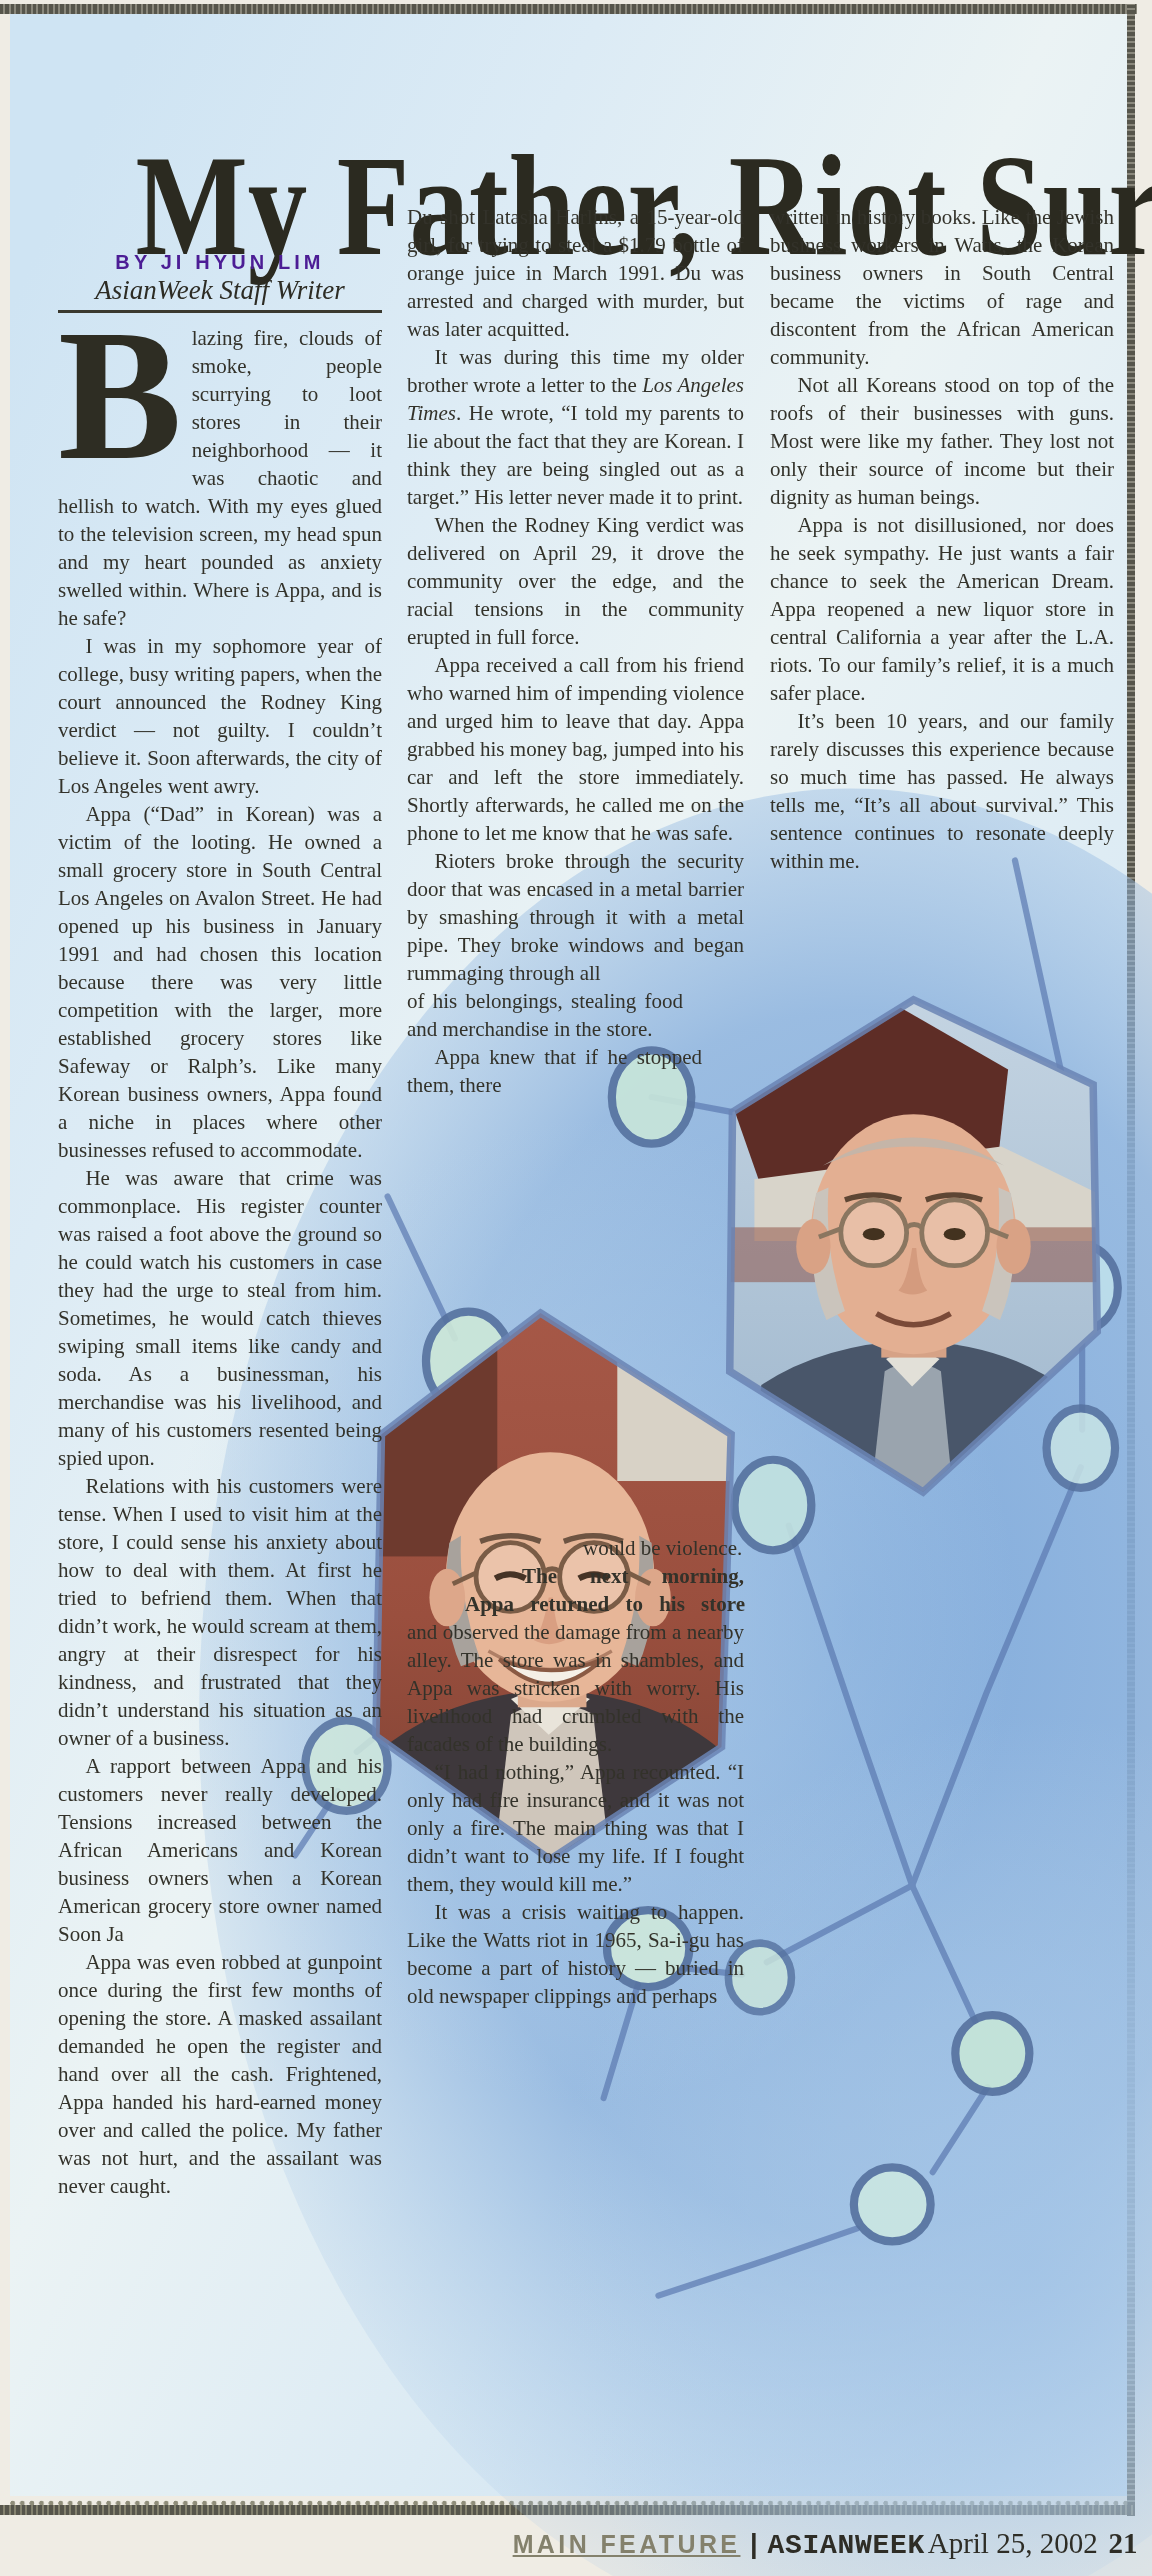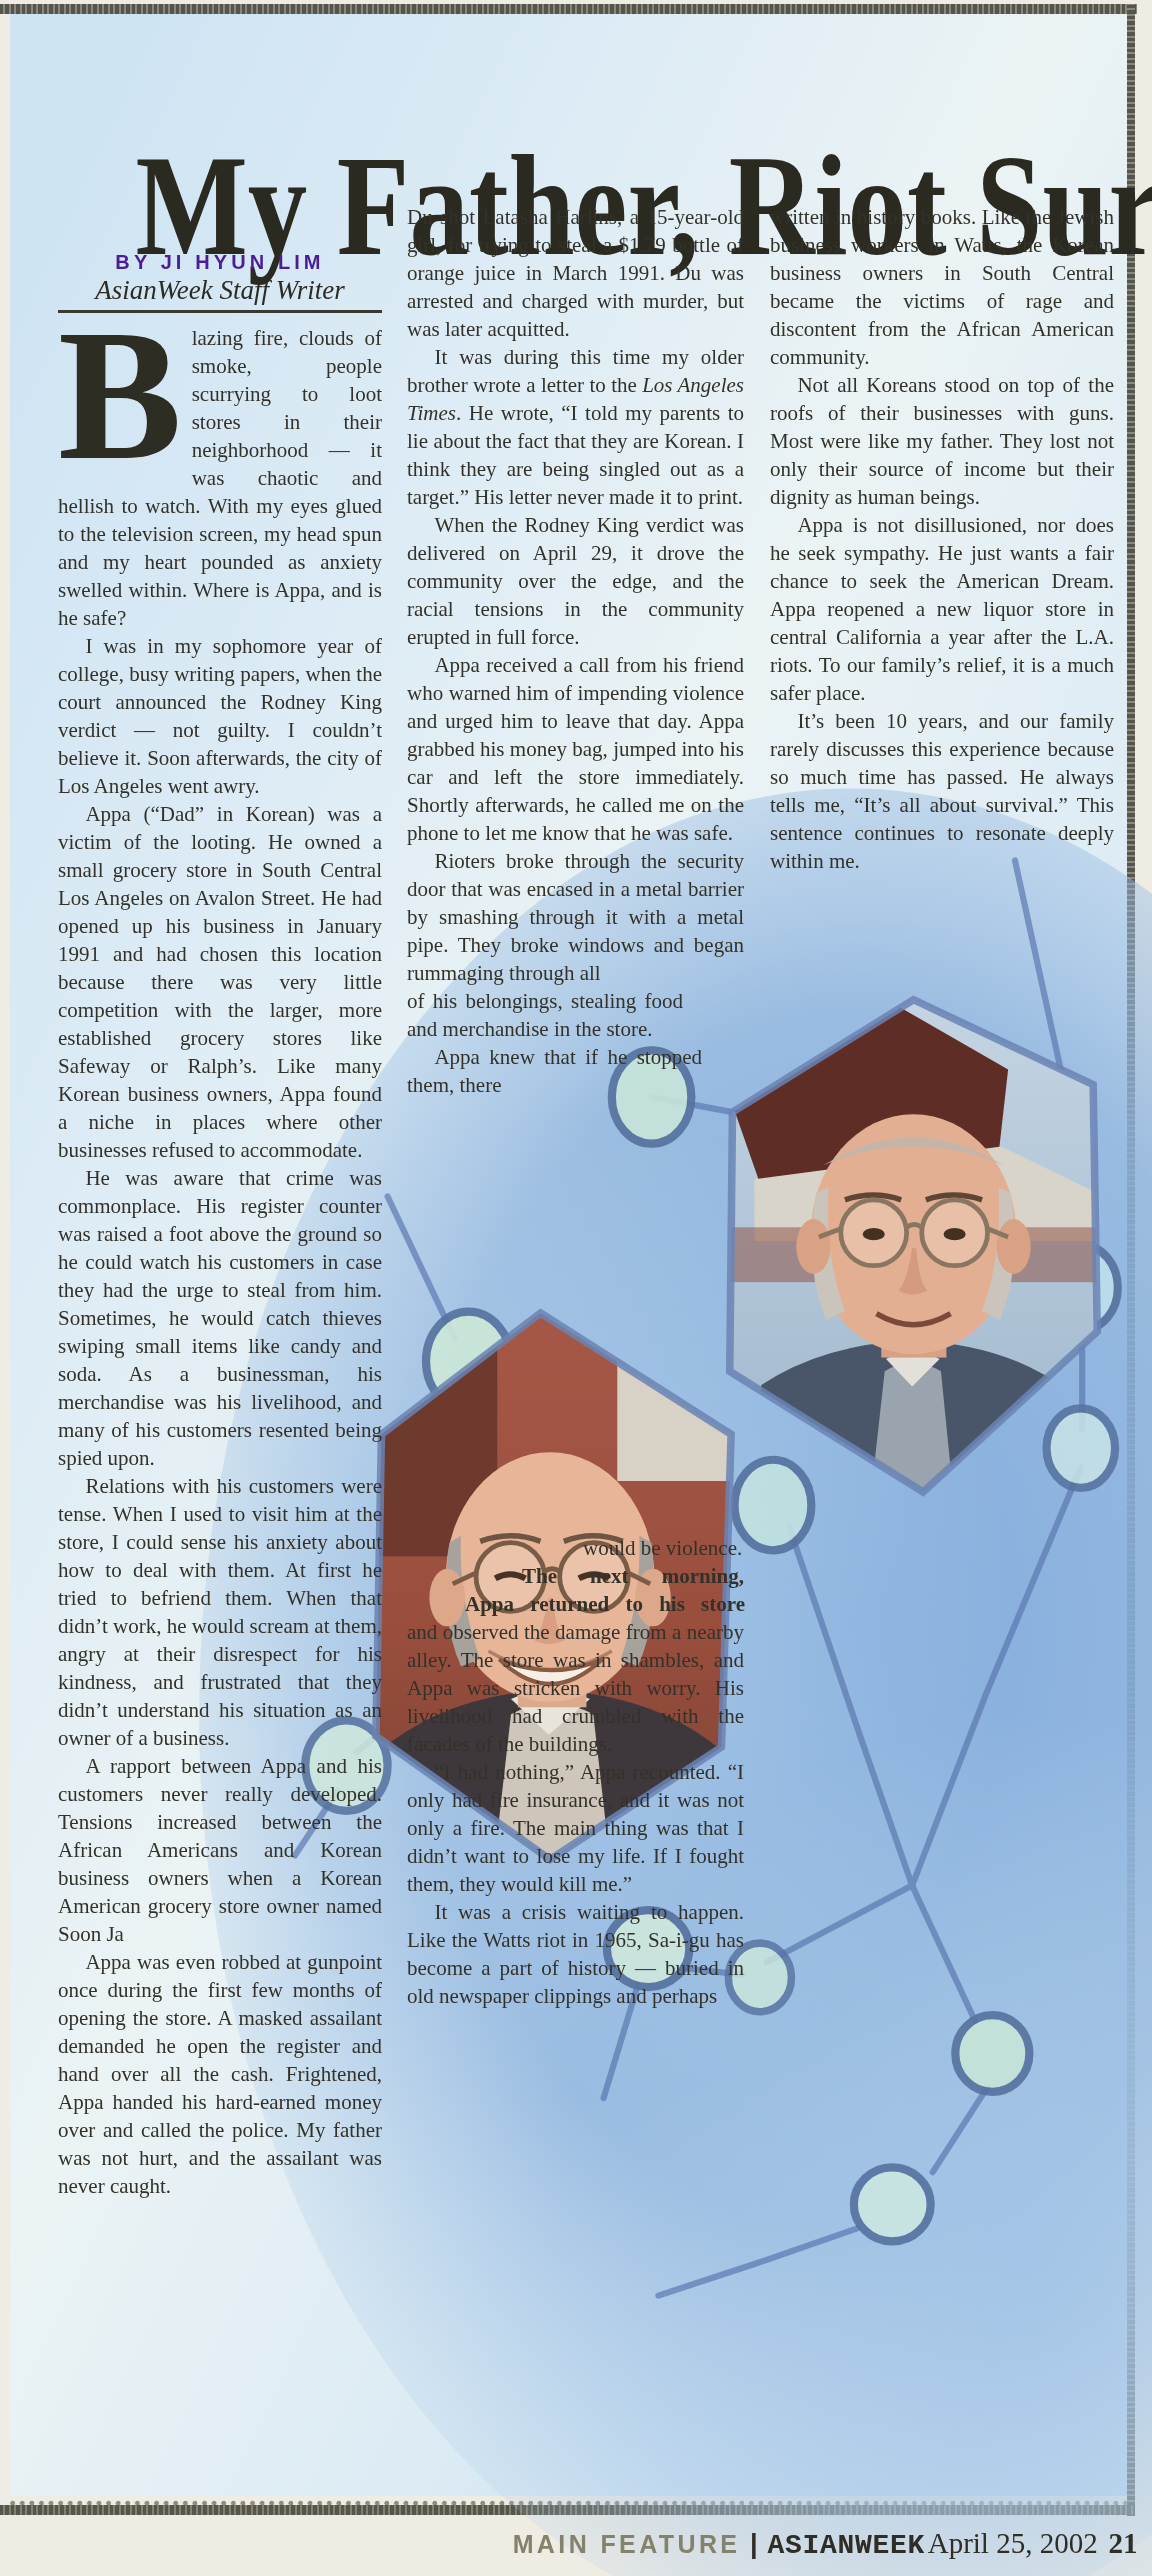--- a/index.html
+++ b/index.html
@@ -41,21 +41,21 @@
   .dropcap{float:left;font-weight:bold;font-size:186px;line-height:141px;
     margin:1.4px 9.6px 0 0;color:#2e2d23;}
   .wrap-spacer{height:435px;}
   .wline{text-align:justify;text-align-last:justify;font-weight:bold;}
   .narrow{text-indent:0;}
   em.pubname{font-style:italic;}
 
   .footer{position:absolute;left:9.6px;top:2527px;width:1128px;z-index:2;text-align:right;
     white-space:nowrap;color:#2e2d26;}
   .footer .sect{font-family:"Liberation Sans",sans-serif;font-weight:bold;font-size:25px;
-    letter-spacing:3.4px;color:#84816c;}
+    letter-spacing:3.4px;color:#84816c;text-decoration:underline;}
   .footer .bar{font-family:"Liberation Sans",sans-serif;font-weight:bold;font-size:27.4px;padding:0 6.9px;}
   .footer .pub{font-family:Liberation Mono, monospace;font-weight:bold;font-size:28px;letter-spacing:0.7px;}
   .footer .date{font-family:"Liberation Serif",serif;font-size:29px;}
   .footer .pagenum{font-family:"Liberation Serif",serif;font-weight:bold;font-size:29px;padding-left:8.2px;}
 </style>
 </head>
 <body>
 
 <div class="page">
 

